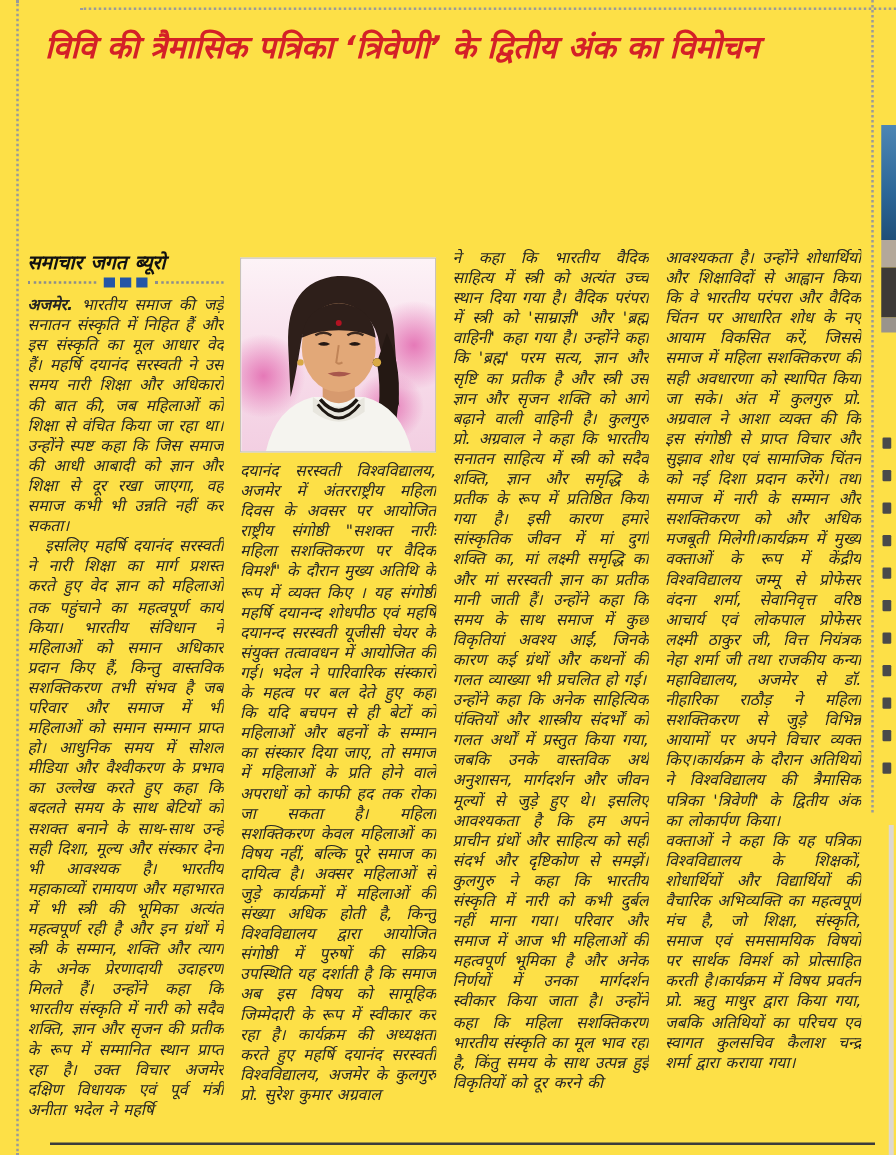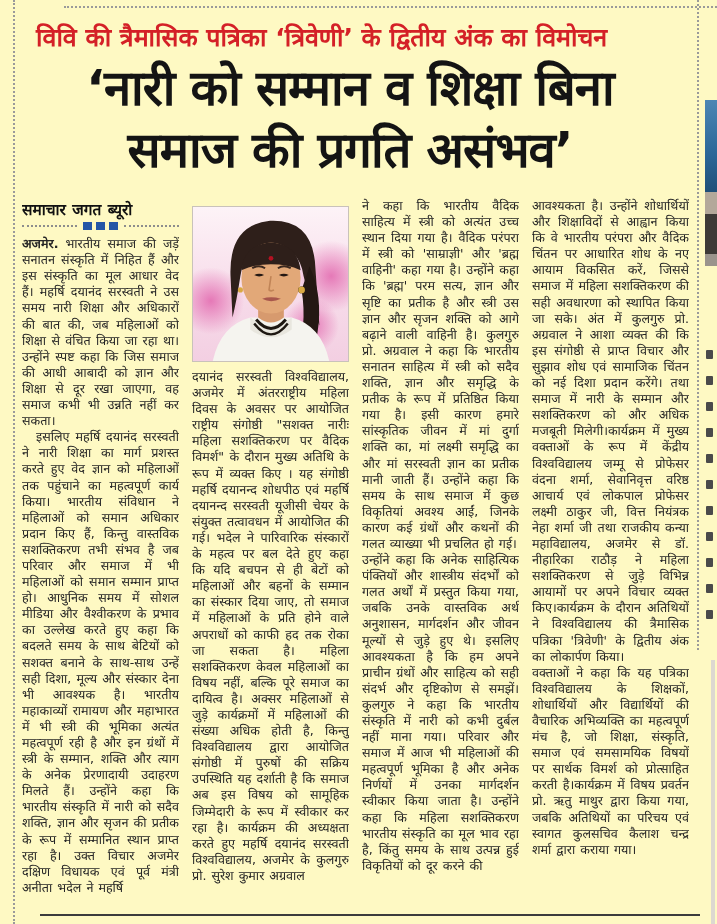--- a/index.html
+++ b/index.html
@@ -3,21 +3,21 @@
 <meta charset="utf-8">
 <style>
   html,body{margin:0;padding:0;}
   body{
     width:717px;height:924px;overflow:hidden;
     background:#fbfaf7;
     font-family:"DejaVu Sans", sans-serif;
     color:#222;
     position:relative;
   }
-  .page{position:absolute;inset:0;background:#fef9c3;}
+  .page{position:absolute;inset:0;background:#fde047;font-style:italic;}
   
   .rule-top{position:absolute;top:6px;left:64px;right:0;border-top:2px dotted #9a9a9a;}
   .rule-left{position:absolute;top:0;bottom:0;left:13px;border-left:2px dotted #9a9a9a;}
   .rule-right{position:absolute;top:0;height:650px;left:697px;border-left:2px dotted #9a9a9a;}
   .rule-bottom{position:absolute;top:914px;left:40px;width:660px;border-top:2.5px solid #3c3c3c;}
 
   
   .kicker{
     position:absolute;top:22px;left:36px;width:620px;
     font-size:25px;font-weight:bold;letter-spacing:0px;
@@ -76,24 +76,20 @@
 <body>
 
 <div class="page">
 
   <div class="rule-top"></div>
   <div class="rule-left"></div>
   <div class="rule-right"></div>
 
   <div class="kicker" style="color:#d42027;">विवि की त्रैमासिक पत्रिका ‘त्रिवेणी’ के द्वितीय अंक का विमोचन</div>
 
-  <h1 class="headline" style="margin:0;">
-    <span class="hl">‘नारी को सम्मान व शिक्षा बिना</span>
-    <span class="hl">समाज की प्रगति असंभव’</span>
-  </h1>
 
   <div class="columns">
 
     <div class="col">
       <div class="byline-wrap">
         <div class="byline-name">समाचार जगत ब्यूरो</div>
         <div class="byline-rule">
           <span class="dots"></span>
           <span class="squares">
             <span class="sq"></span>

